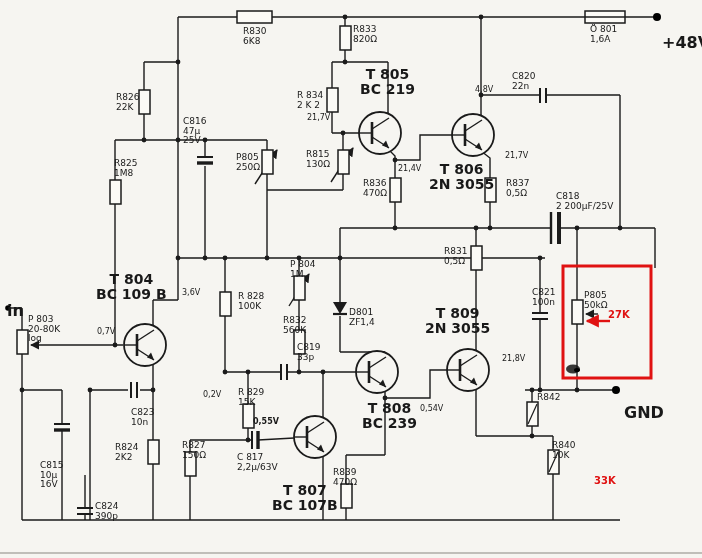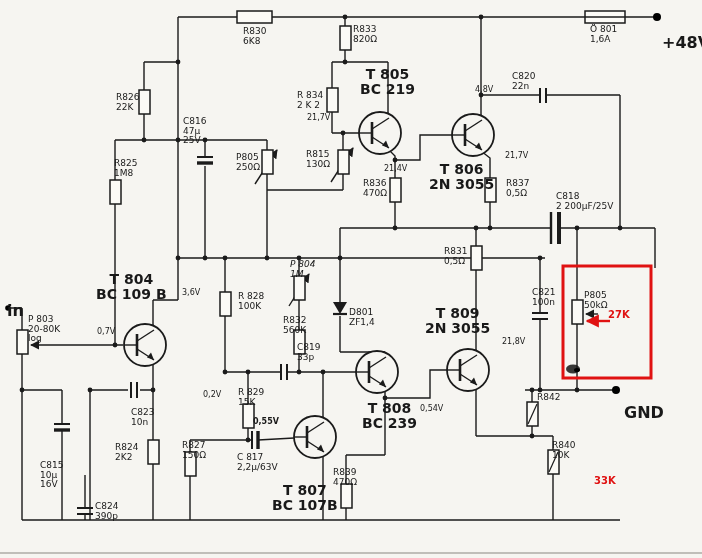--- a/index.html
+++ b/index.html
@@ -223,21 +223,21 @@
         <div>R815</div>
         <div>130Ω</div>
       </div>
       <div class="label cls-big" style="left: 429px; top: 162px;">
         <div>T 806</div>
         <div>2N 3055</div>
       </div>
       <div class="label cls-volt" style="left: 475px; top: 86px;">
         <div>4,8V</div>
       </div>
-      <div class="label cls-volt" style="left: 384px; top: 165px;">
+      <div class="label cls-volt" style="left: 398px; top: 165px;">
         <div>21,4V</div>
       </div>
       <div class="label cls-volt" style="left: 505px; top: 152px;">
         <div>21,7V</div>
       </div>
       <div class="label cls-comp" style="left: 363px; top: 179px;">
         <div>R836</div>
         <div>470Ω</div>
       </div>
       <div class="label cls-comp" style="left: 506px; top: 179px;">
@@ -253,21 +253,21 @@
         <div>0,5Ω</div>
       </div>
       <div class="label cls-comp" style="left: 114px; top: 159px;">
         <div>R825</div>
         <div>1M8</div>
       </div>
       <div class="label cls-comp" style="left: 238px; top: 292px;">
         <div>R 828</div>
         <div>100K</div>
       </div>
-      <div class="label cls-comp" style="left: 290px; top: 260px; font-style: italic;">
+      <div class="label cls-comp" style="left: 290px; top: 260px;">
         <div>P 804</div>
         <div>1M</div>
       </div>
       <div class="label cls-comp" style="left: 283px; top: 316px;">
         <div>R832</div>
         <div>560K</div>
       </div>
       <div class="label cls-comp" style="left: 297px; top: 343px;">
         <div>C819</div>
         <div>33p</div>
@@ -283,21 +283,21 @@
       <div class="label cls-volt" style="left: 182px; top: 289px;">
         <div>3,6V</div>
       </div>
       <div class="label cls-volt" style="left: 97px; top: 328px;">
         <div>0,7V</div>
       </div>
       <div class="label cls-big" style="left: 425px; top: 306px;">
         <div>T 809</div>
         <div>2N 3055</div>
       </div>
-      <div class="label cls-volt" style="left: 502px; top: 338px; text-align: center;">
+      <div class="label cls-volt" style="left: 502px; top: 355px; text-align: center;">
         <div>21,8V</div>
       </div>
       <div class="label cls-comp" style="left: 532px; top: 288px;">
         <div>C821</div>
         <div>100n</div>
       </div>
       <div class="label cls-comp" style="left: 584px; top: 291px;">
         <div>P805</div>
         <div>50kΩ</div>
       </div>

